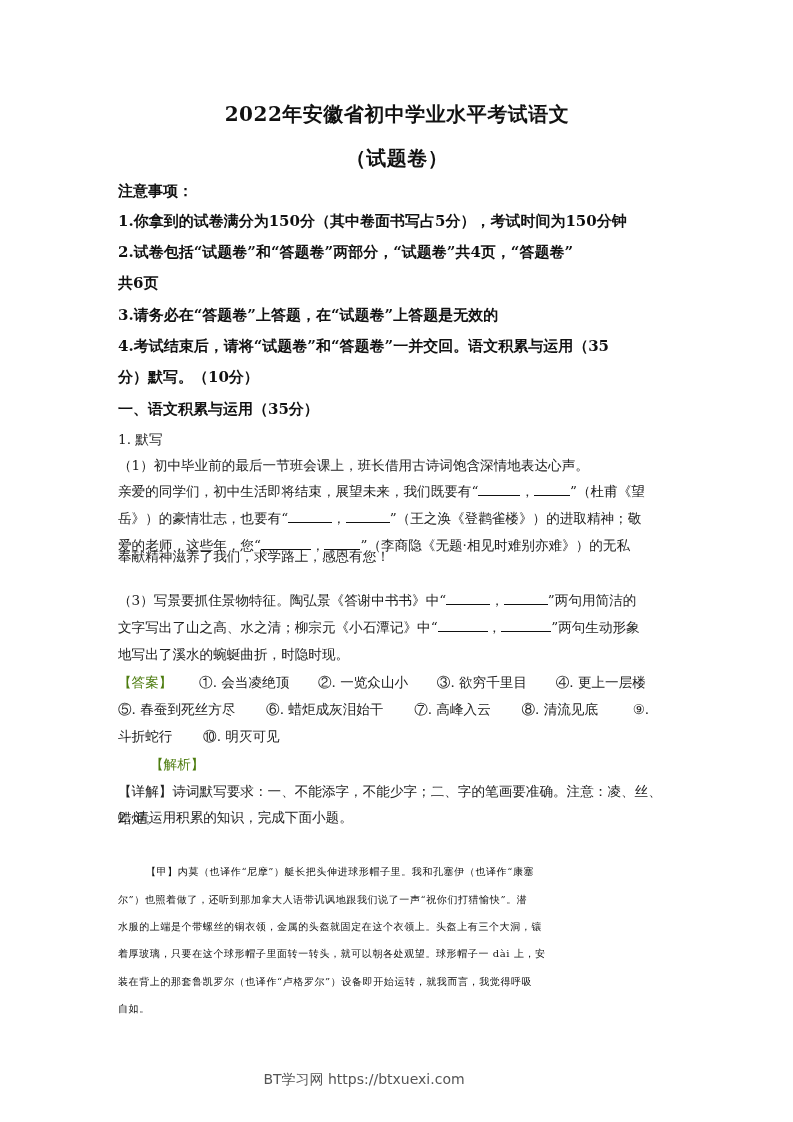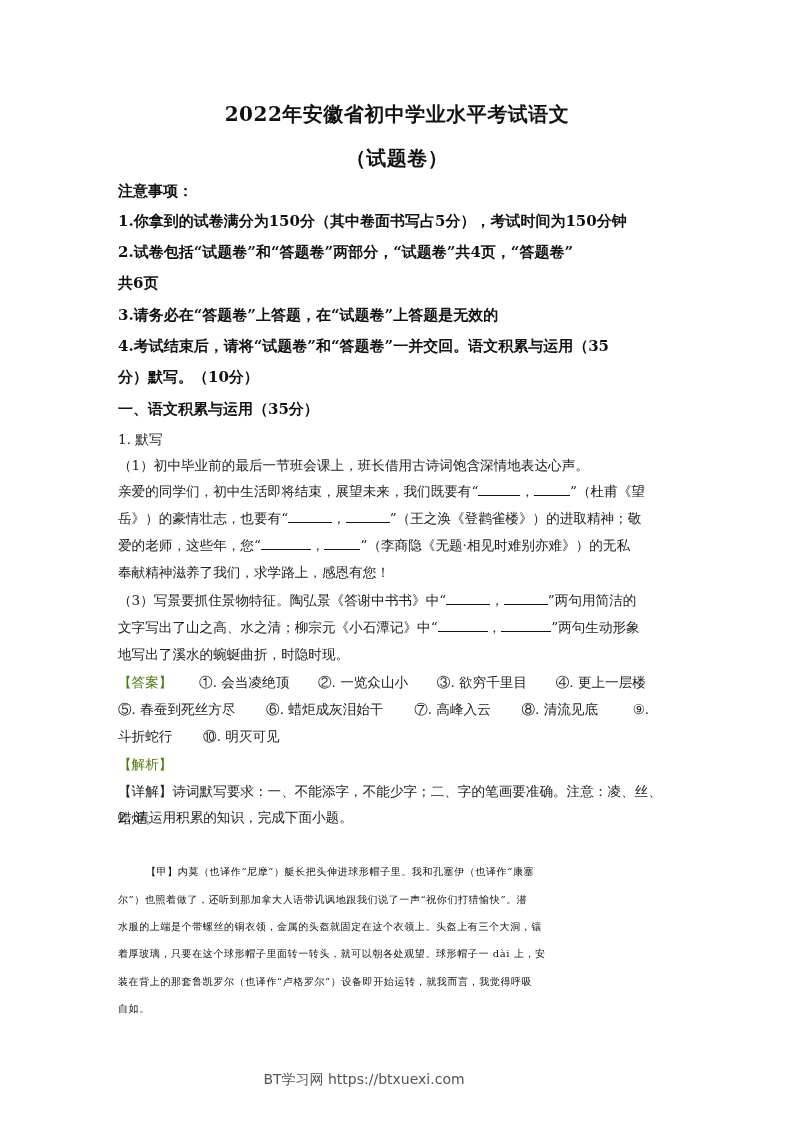--- a/index.html
+++ b/index.html
@@ -93,21 +93,21 @@
 
   <div class="line light" style="top:481px;">
     <span>亲爱的同学们，初中生活即将结束，展望未来，我们既要有“</span><span class="blank b40"></span><span>，</span><span class="blank b36"></span><span>”（杜甫《望</span>
   </div>
   <div class="line light" style="top:508px;">
     <span>岳》）的豪情壮志，也要有“</span><span class="blank b45"></span><span>，</span><span class="blank b45"></span><span>”（王之涣《登鹳雀楼》）的进取精神；敬</span>
   </div>
   <div class="line light" style="top:535px;">
     <span>爱的老师，这些年，您“</span><span class="blank b50"></span><span>，</span><span class="blank b36"></span><span>”（李商隐《无题·相见时难别亦难》）的无私</span>
   </div>
-  <div class="line light" style="top:562px;">奉献精神滋养了我们，求学路上，感恩有您！</div>
+  <div class="line light" style="top:546px;">奉献精神滋养了我们，求学路上，感恩有您！</div>
 
   <div class="line light" style="top:590px;">
     <span>（3）写景要抓住景物特征。陶弘景《答谢中书书》中“</span><span class="blank b45"></span><span>，</span><span class="blank b45"></span><span>”两句用简洁的</span>
   </div>
   <div class="line light" style="top:617px;">
     <span>文字写出了山之高、水之清；柳宗元《小石潭记》中“</span><span class="blank b50"></span><span>，</span><span class="blank b50"></span><span>”两句生动形象</span>
   </div>
   <div class="line light" style="top:644px;">地写出了溪水的蜿蜒曲折，时隐时现。</div>
 
   <div class="line light" style="top:672px; word-spacing:0;">
@@ -131,21 +131,21 @@
     <span>⑧. 清流见底</span>
     <span style="display:inline-block; width:26px;"></span>
     <span>⑨.</span>
   </div>
   <div class="line light" style="top:726px;">
     <span>斗折蛇行</span>
     <span style="display:inline-block; width:22px;"></span>
     <span>⑩. 明灭可见</span>
   </div>
 
-  <div class="line light tag-blue" style="top:754px;">【解析】</div>
+  <div class="line light tag-blue" style="top:754px;margin-left:32px;">【解析】</div>
   <div class="line light" style="top:781px;">【详解】诗词默写要求：一、不能添字，不能少字；二、字的笔画要准确。注意：凌、丝、</div>
   <div class="line light" style="top:808px;">蜡炬。</div>
 
   <div class="line light" style="top:792px;margin-top:15px;">2. 请运用积累的知识，完成下面小题。</div>
 
   <div class="line passage indent" style="top:862px;">【甲】内莫（也译作“尼摩”）艇长把头伸进球形帽子里。我和孔塞伊（也译作“康塞</div>
   <div class="line passage" style="top:890px;">尔”）也照着做了，还听到那加拿大人语带讥讽地跟我们说了一声“祝你们打猎愉快”。潜</div>
   <div class="line passage" style="top:917px;">水服的上端是个带螺丝的铜衣领，金属的头盔就固定在这个衣领上。头盔上有三个大洞，镶</div>
   <div class="line passage" style="top:944px;">着厚玻璃，只要在这个球形帽子里面转一转头，就可以朝各处观望。球形帽子一 dài 上，安</div>
   <div class="line passage" style="top:972px;">装在背上的那套鲁凯罗尔（也译作“卢格罗尔”）设备即开始运转，就我而言，我觉得呼吸</div>

